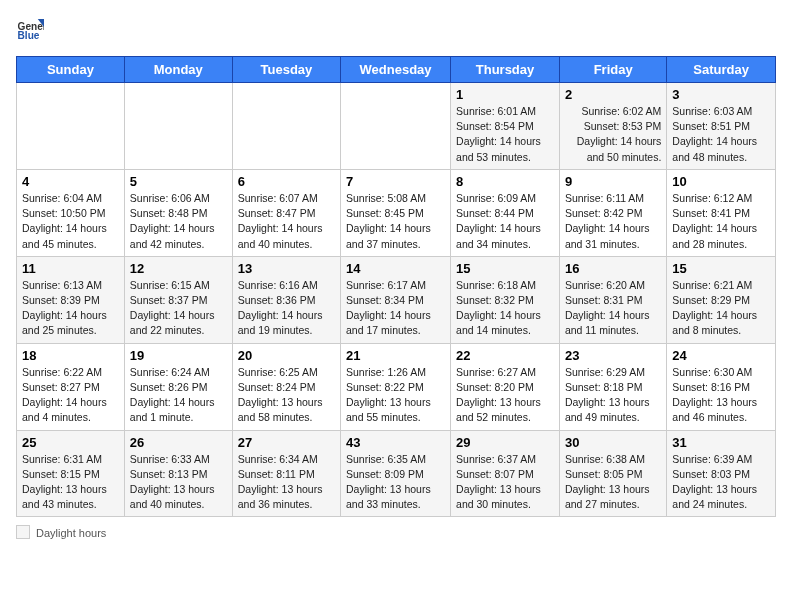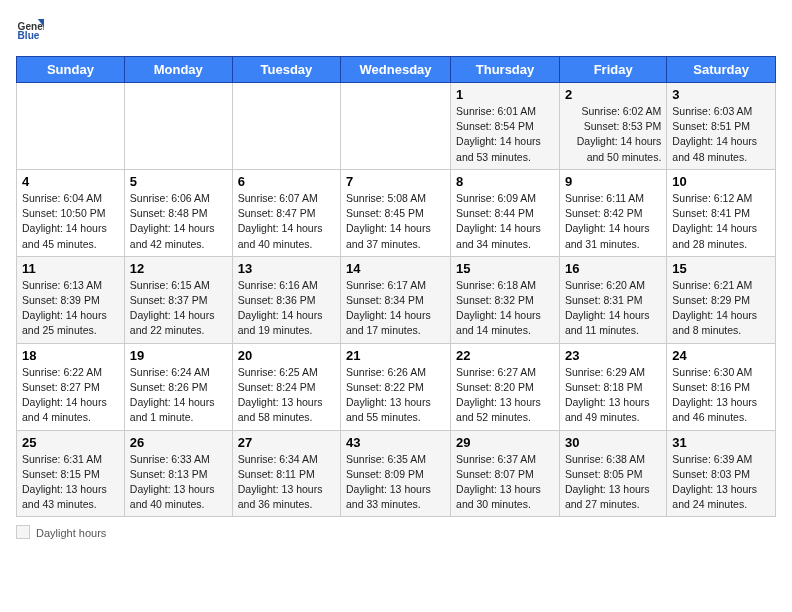--- a/index.html
+++ b/index.html
@@ -245,21 +245,21 @@
 Daylight: 14 hours and 1 minute.</div>
         </td>
         <td>
           <span class="day-num">20</span>
           <div class="day-info" style="white-space: pre-line;">Sunrise: 6:25 AM
 Sunset: 8:24 PM
 Daylight: 13 hours and 58 minutes.</div>
         </td>
         <td>
           <span class="day-num">21</span>
-          <div class="day-info" style="white-space: pre-line;">Sunrise: 6:26 AM
+          <div class="day-info" style="white-space: pre-line;">Sunrise: 1:26 AM
 Sunset: 8:22 PM
 Daylight: 13 hours and 55 minutes.</div>
         </td>
         <td>
           <span class="day-num">22</span>
           <div class="day-info" style="white-space: pre-line;">Sunrise: 6:27 AM
 Sunset: 8:20 PM
 Daylight: 13 hours and 52 minutes.</div>
         </td>
         <td>

